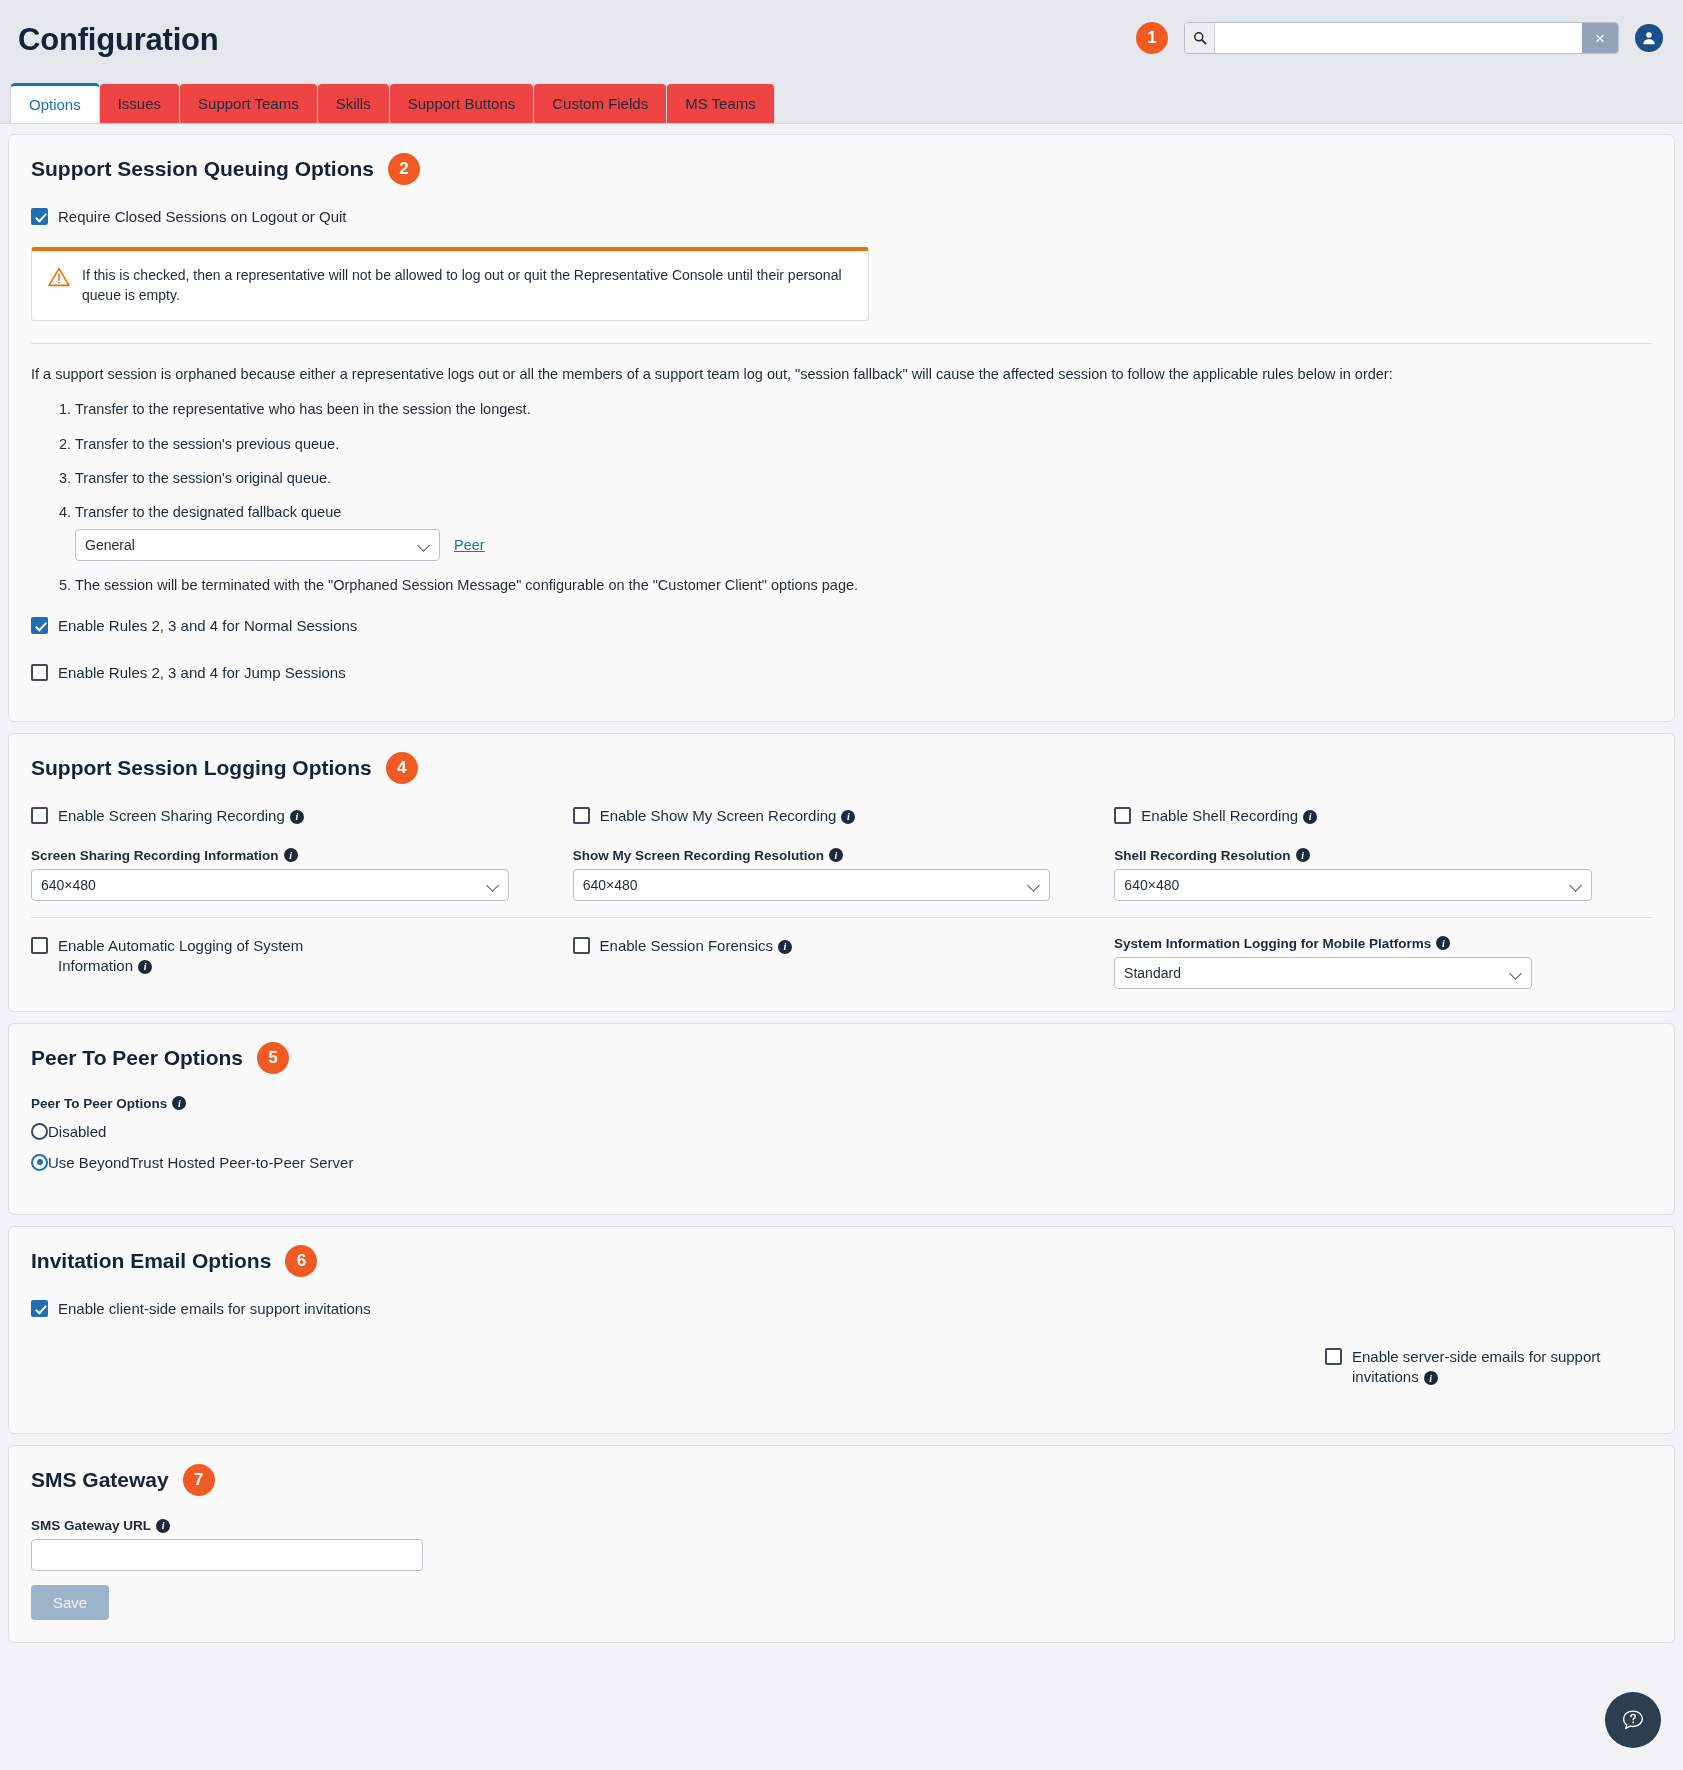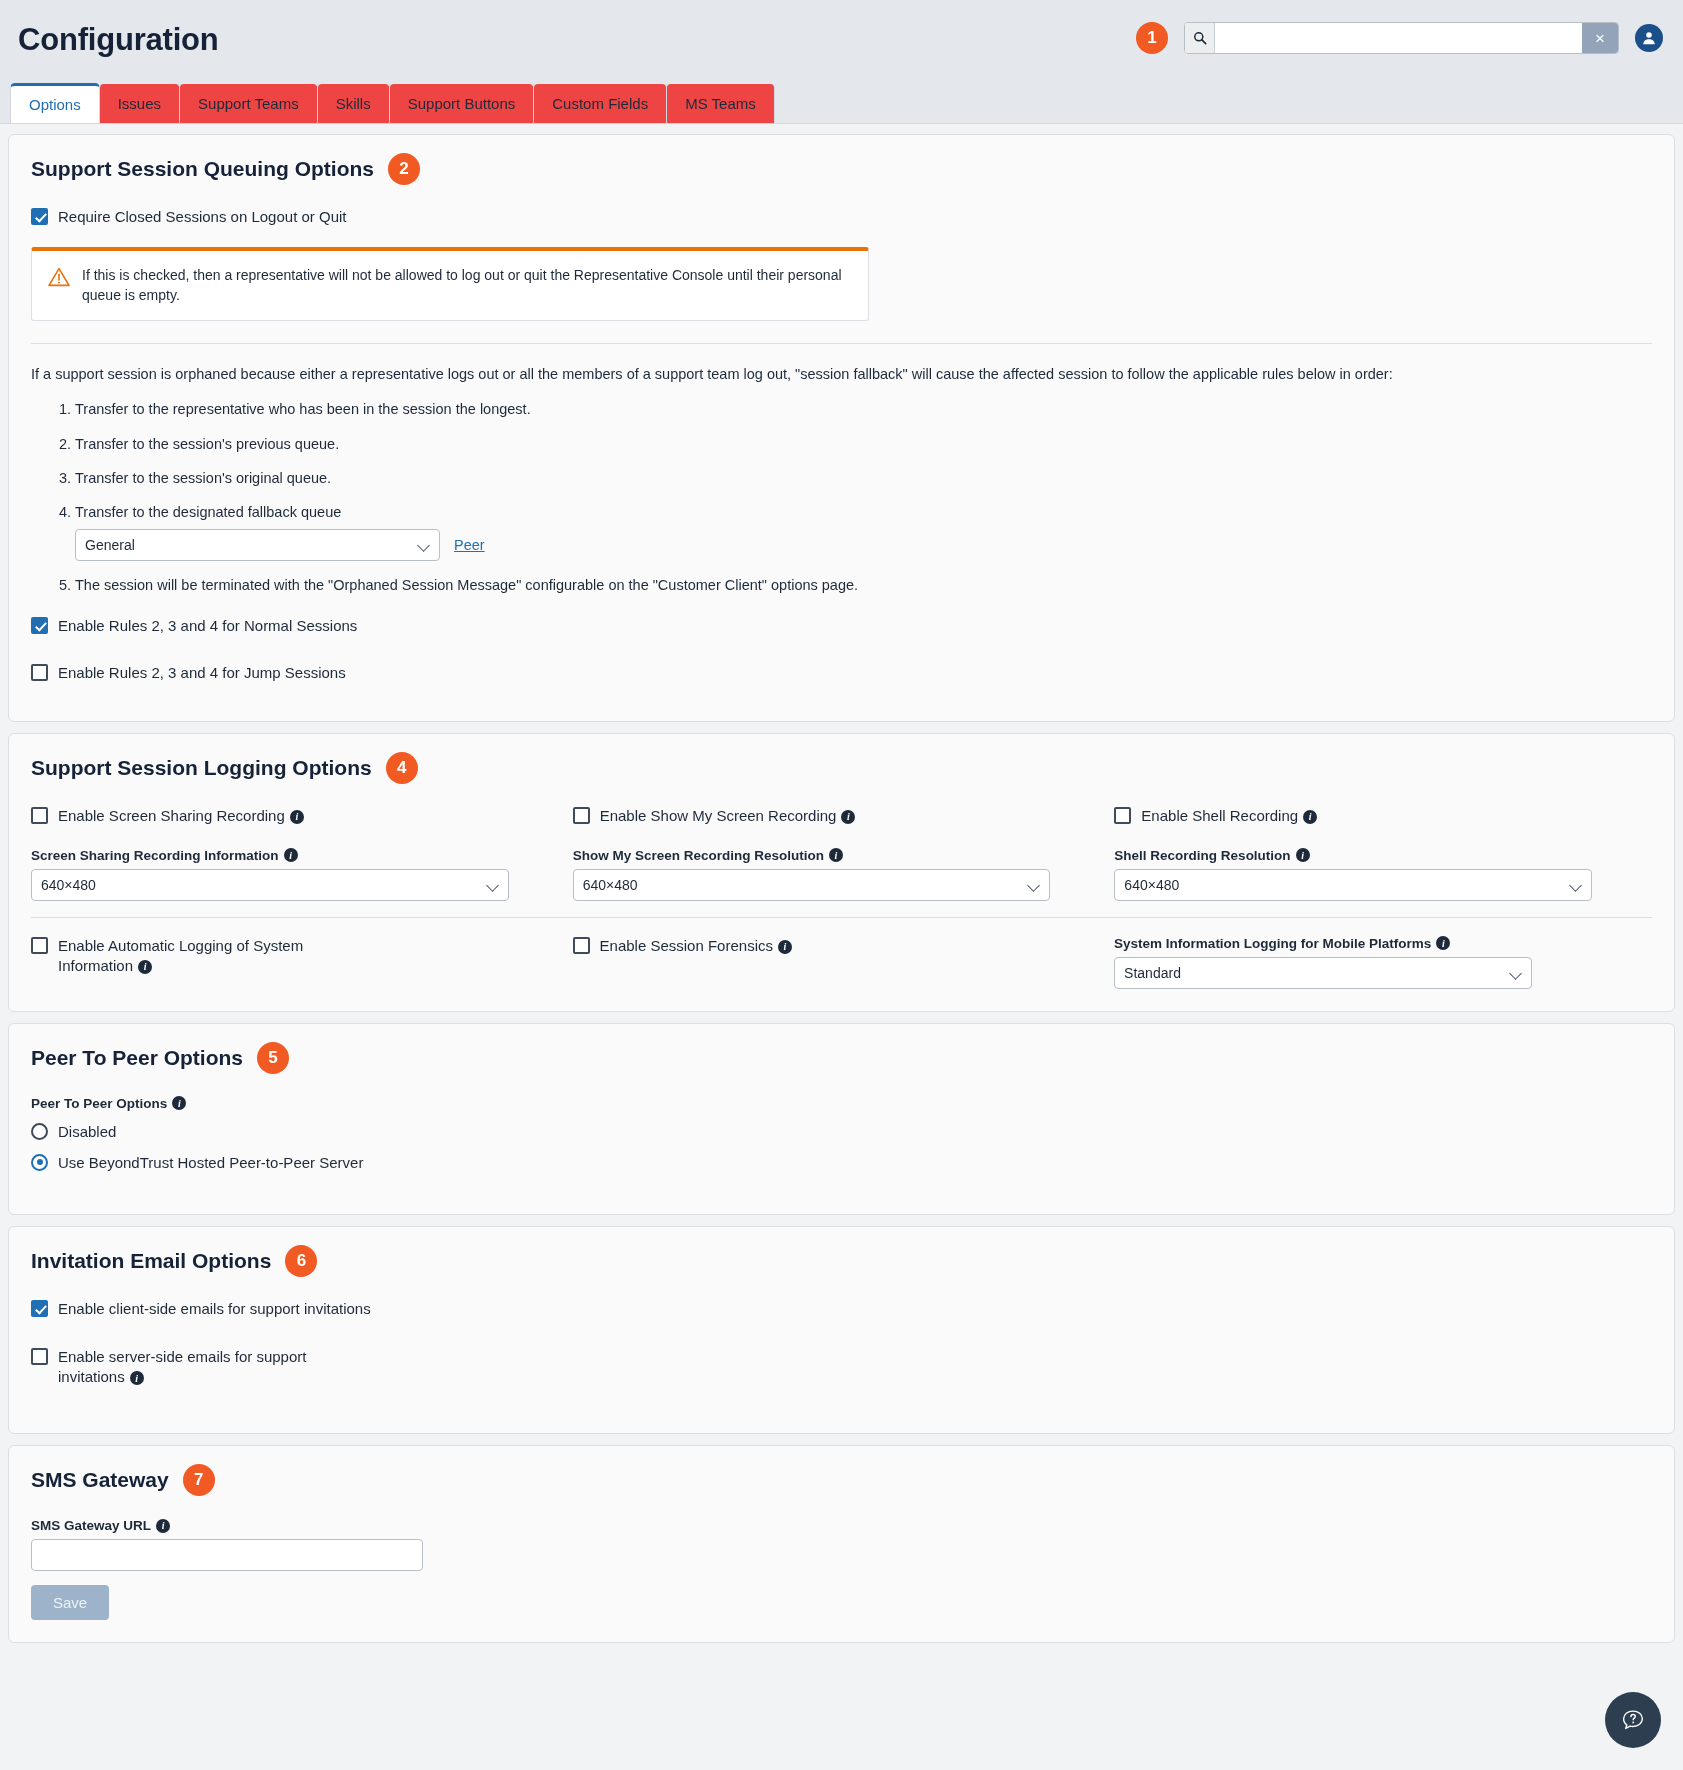--- a/index.html
+++ b/index.html
@@ -125,21 +125,21 @@
     border:2px solid #3f4a5a; border-radius:2px; background:#fff;
     cursor:pointer; position:relative;
   }
   .chk.checked { background:#1f6fb2; border-color:#1f6fb2; }
   .chk.checked::after {
     content:""; position:absolute; left:4.5px; top:1px;
     width:4px; height:9px; border:solid #fff;
     border-width:0 2.2px 2.2px 0; transform:rotate(43deg);
   }
   .chk-label { font-size:15px; line-height:1.33; color:#1e2a3a; }
-  .radio-row { display:flex; align-items:center; gap:10px; margin:11px 0; }
+  .radio-row { display:flex; align-items:center; margin:11px 0; }
   .radio {
     width:17px; height:17px; flex:0 0 auto; border-radius:50%;
     border:2px solid #3f4a5a; background:#fff; cursor:pointer; position:relative;
   }
   .radio.selected { border-color:#1f6fb2; }
   .radio.selected::after {
     content:""; position:absolute; left:3.5px; top:3.5px;
     width:6px; height:6px; border-radius:50%; background:#1f6fb2;
   }
   .info-ico {
@@ -407,21 +407,21 @@
 
   <div class="panel">
     <div class="panel-head">
       <span class="panel-title">Invitation Email Options</span>
       <span class="badge">6</span>
     </div>
     <div class="chk-row">
       <span class="chk checked"></span>
       <span class="chk-label">Enable client-side emails for support invitations</span>
     </div>
-    <div class="chk-row" style="margin-top:28px;margin-bottom:24px;">
+    <div class="chk-row" style="margin-top:28px;margin-bottom:24px;justify-content:flex-end;">
       <span class="chk"></span>
       <span class="chk-label" style="max-width:300px;"><span>Enable server-side emails for support invitations</span><span class="info-ico">i</span></span>
     </div>
   </div>
 
   <div class="panel" style="margin-bottom:0;">
     <div class="panel-head">
       <span class="panel-title">SMS Gateway</span>
       <span class="badge">7</span>
     </div>

